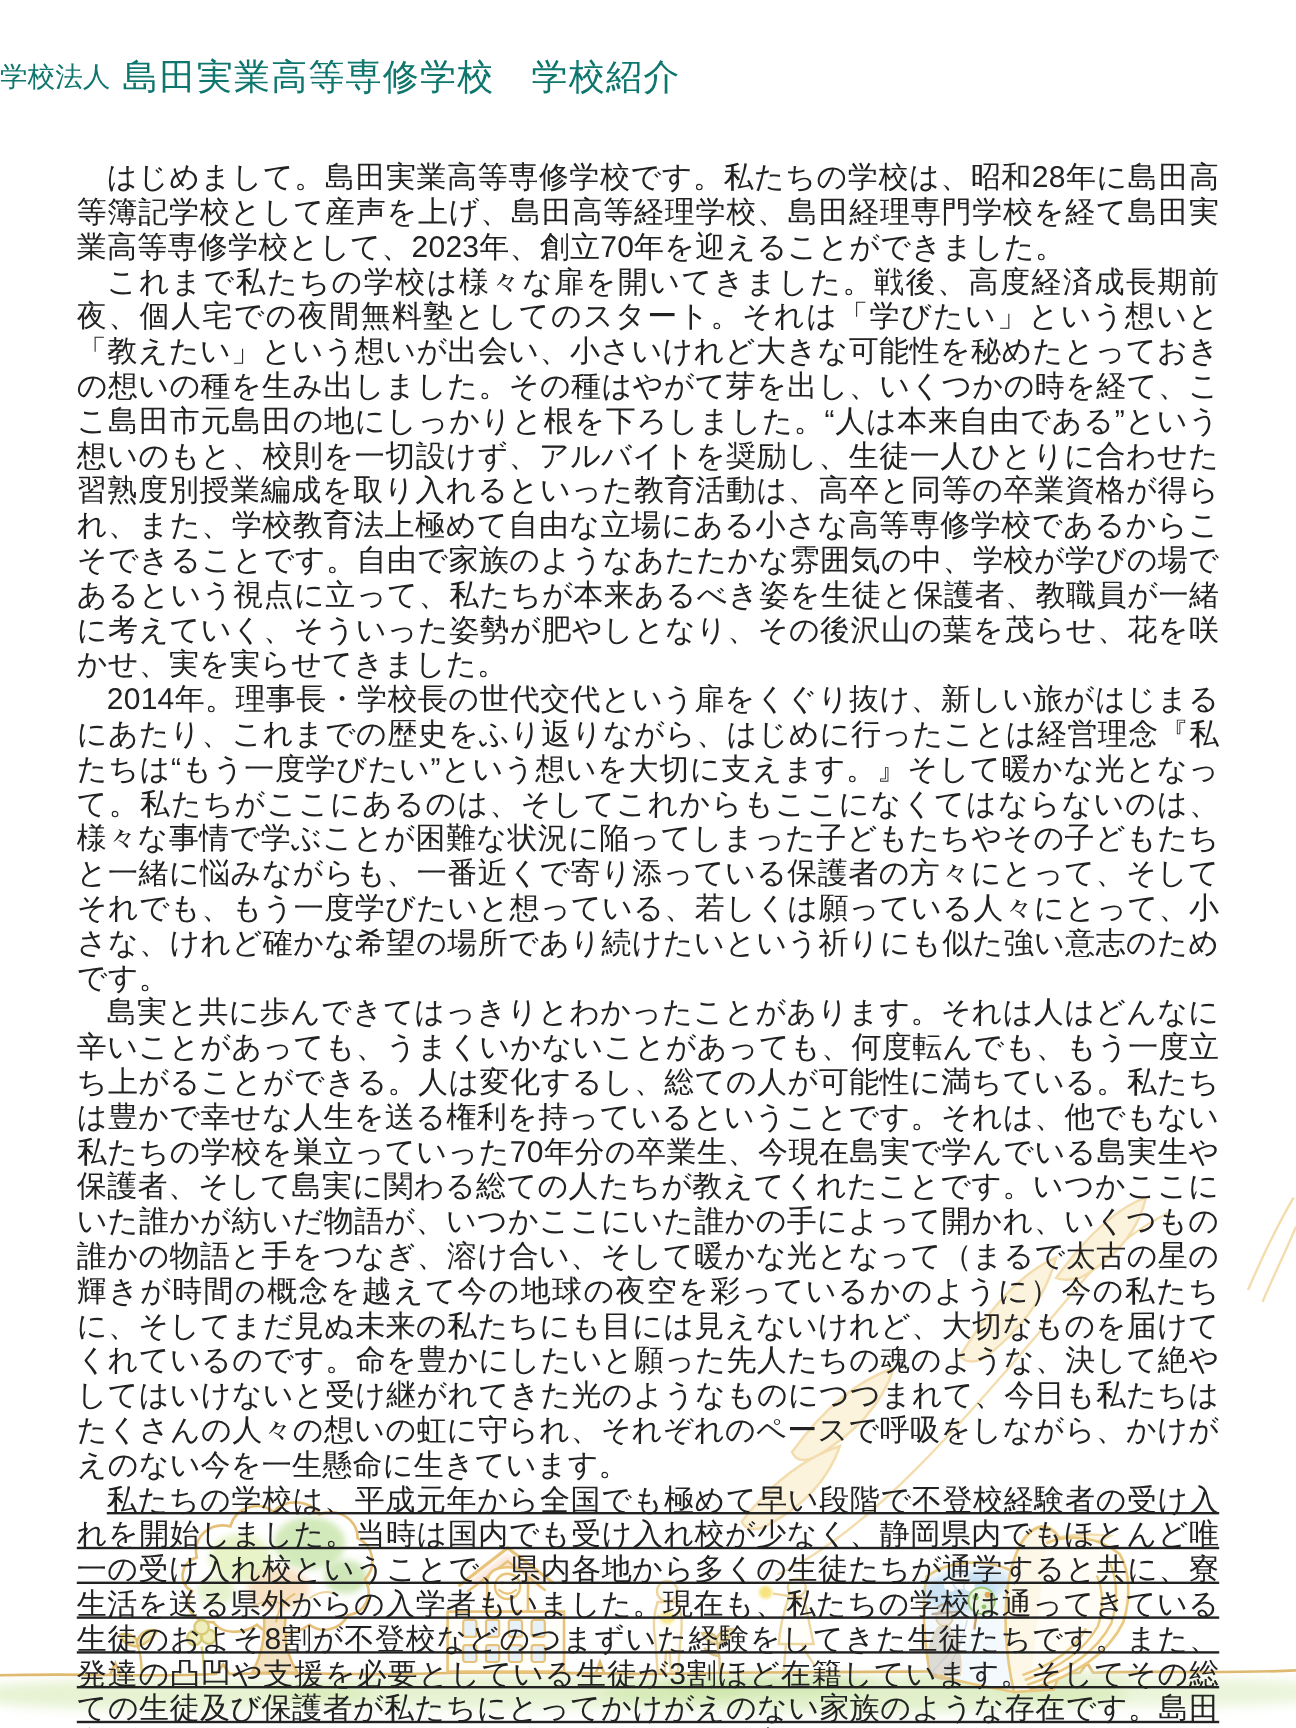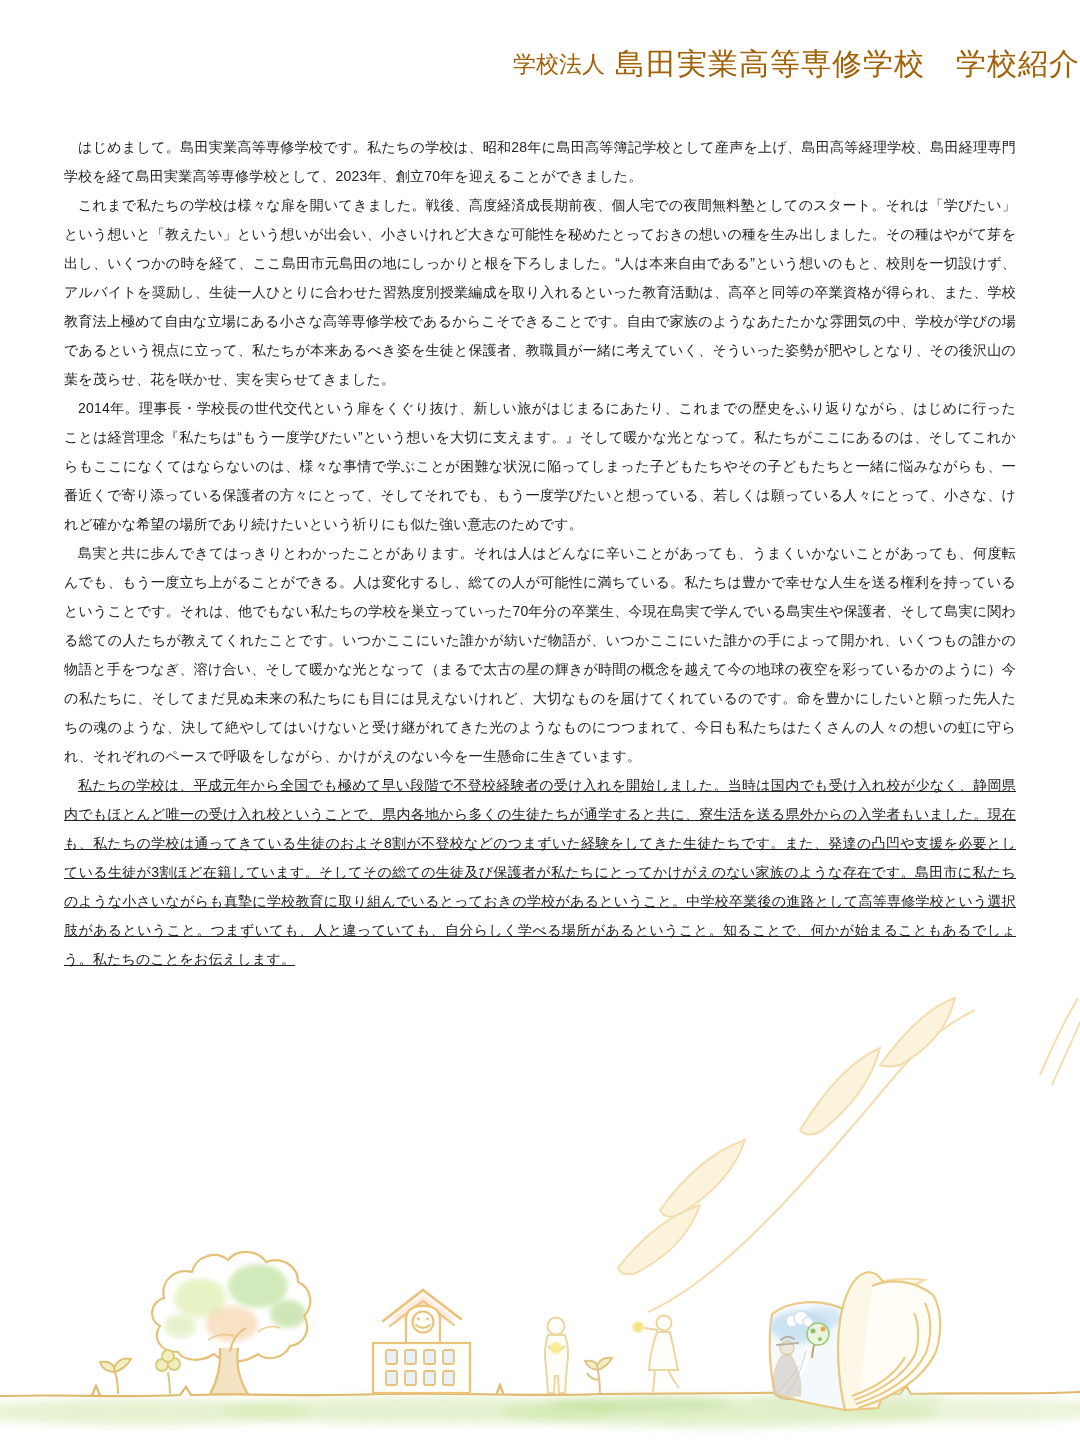--- a/index.html
+++ b/index.html
@@ -11,34 +11,34 @@
     font-family:"Liberation Sans",sans-serif;
     color:#222;
   }
   .deco{
     position:absolute;left:0;top:980px;width:1080px;height:460px;
     z-index:0;pointer-events:none;
   }
   header{position:relative;z-index:1;}
   .title{
     margin:46px 0 0;
-    text-align:right;
+    text-align:left;
     font-weight:500;
-    color:#a16207;
+    color:#0f766e;
     line-height:34px;
   }
   .t-prefix{font-size:23px;margin-right:10px;vertical-align:2px;}
   .t-main{font-size:30px;letter-spacing:1px;}
   .doc{
     position:relative;z-index:1;
     margin:52px 64px 0 64px;
   }
   .doc p{
     margin:0;
-    font-size:14px;
+    font-size:25px;
     line-height:29px;
     text-align:justify;
     text-indent:1em;
     color:#222;
     letter-spacing:0.2px;
   }
   .doc p.gap{text-decoration:underline;}
 </style>
 </head>
 <body>

